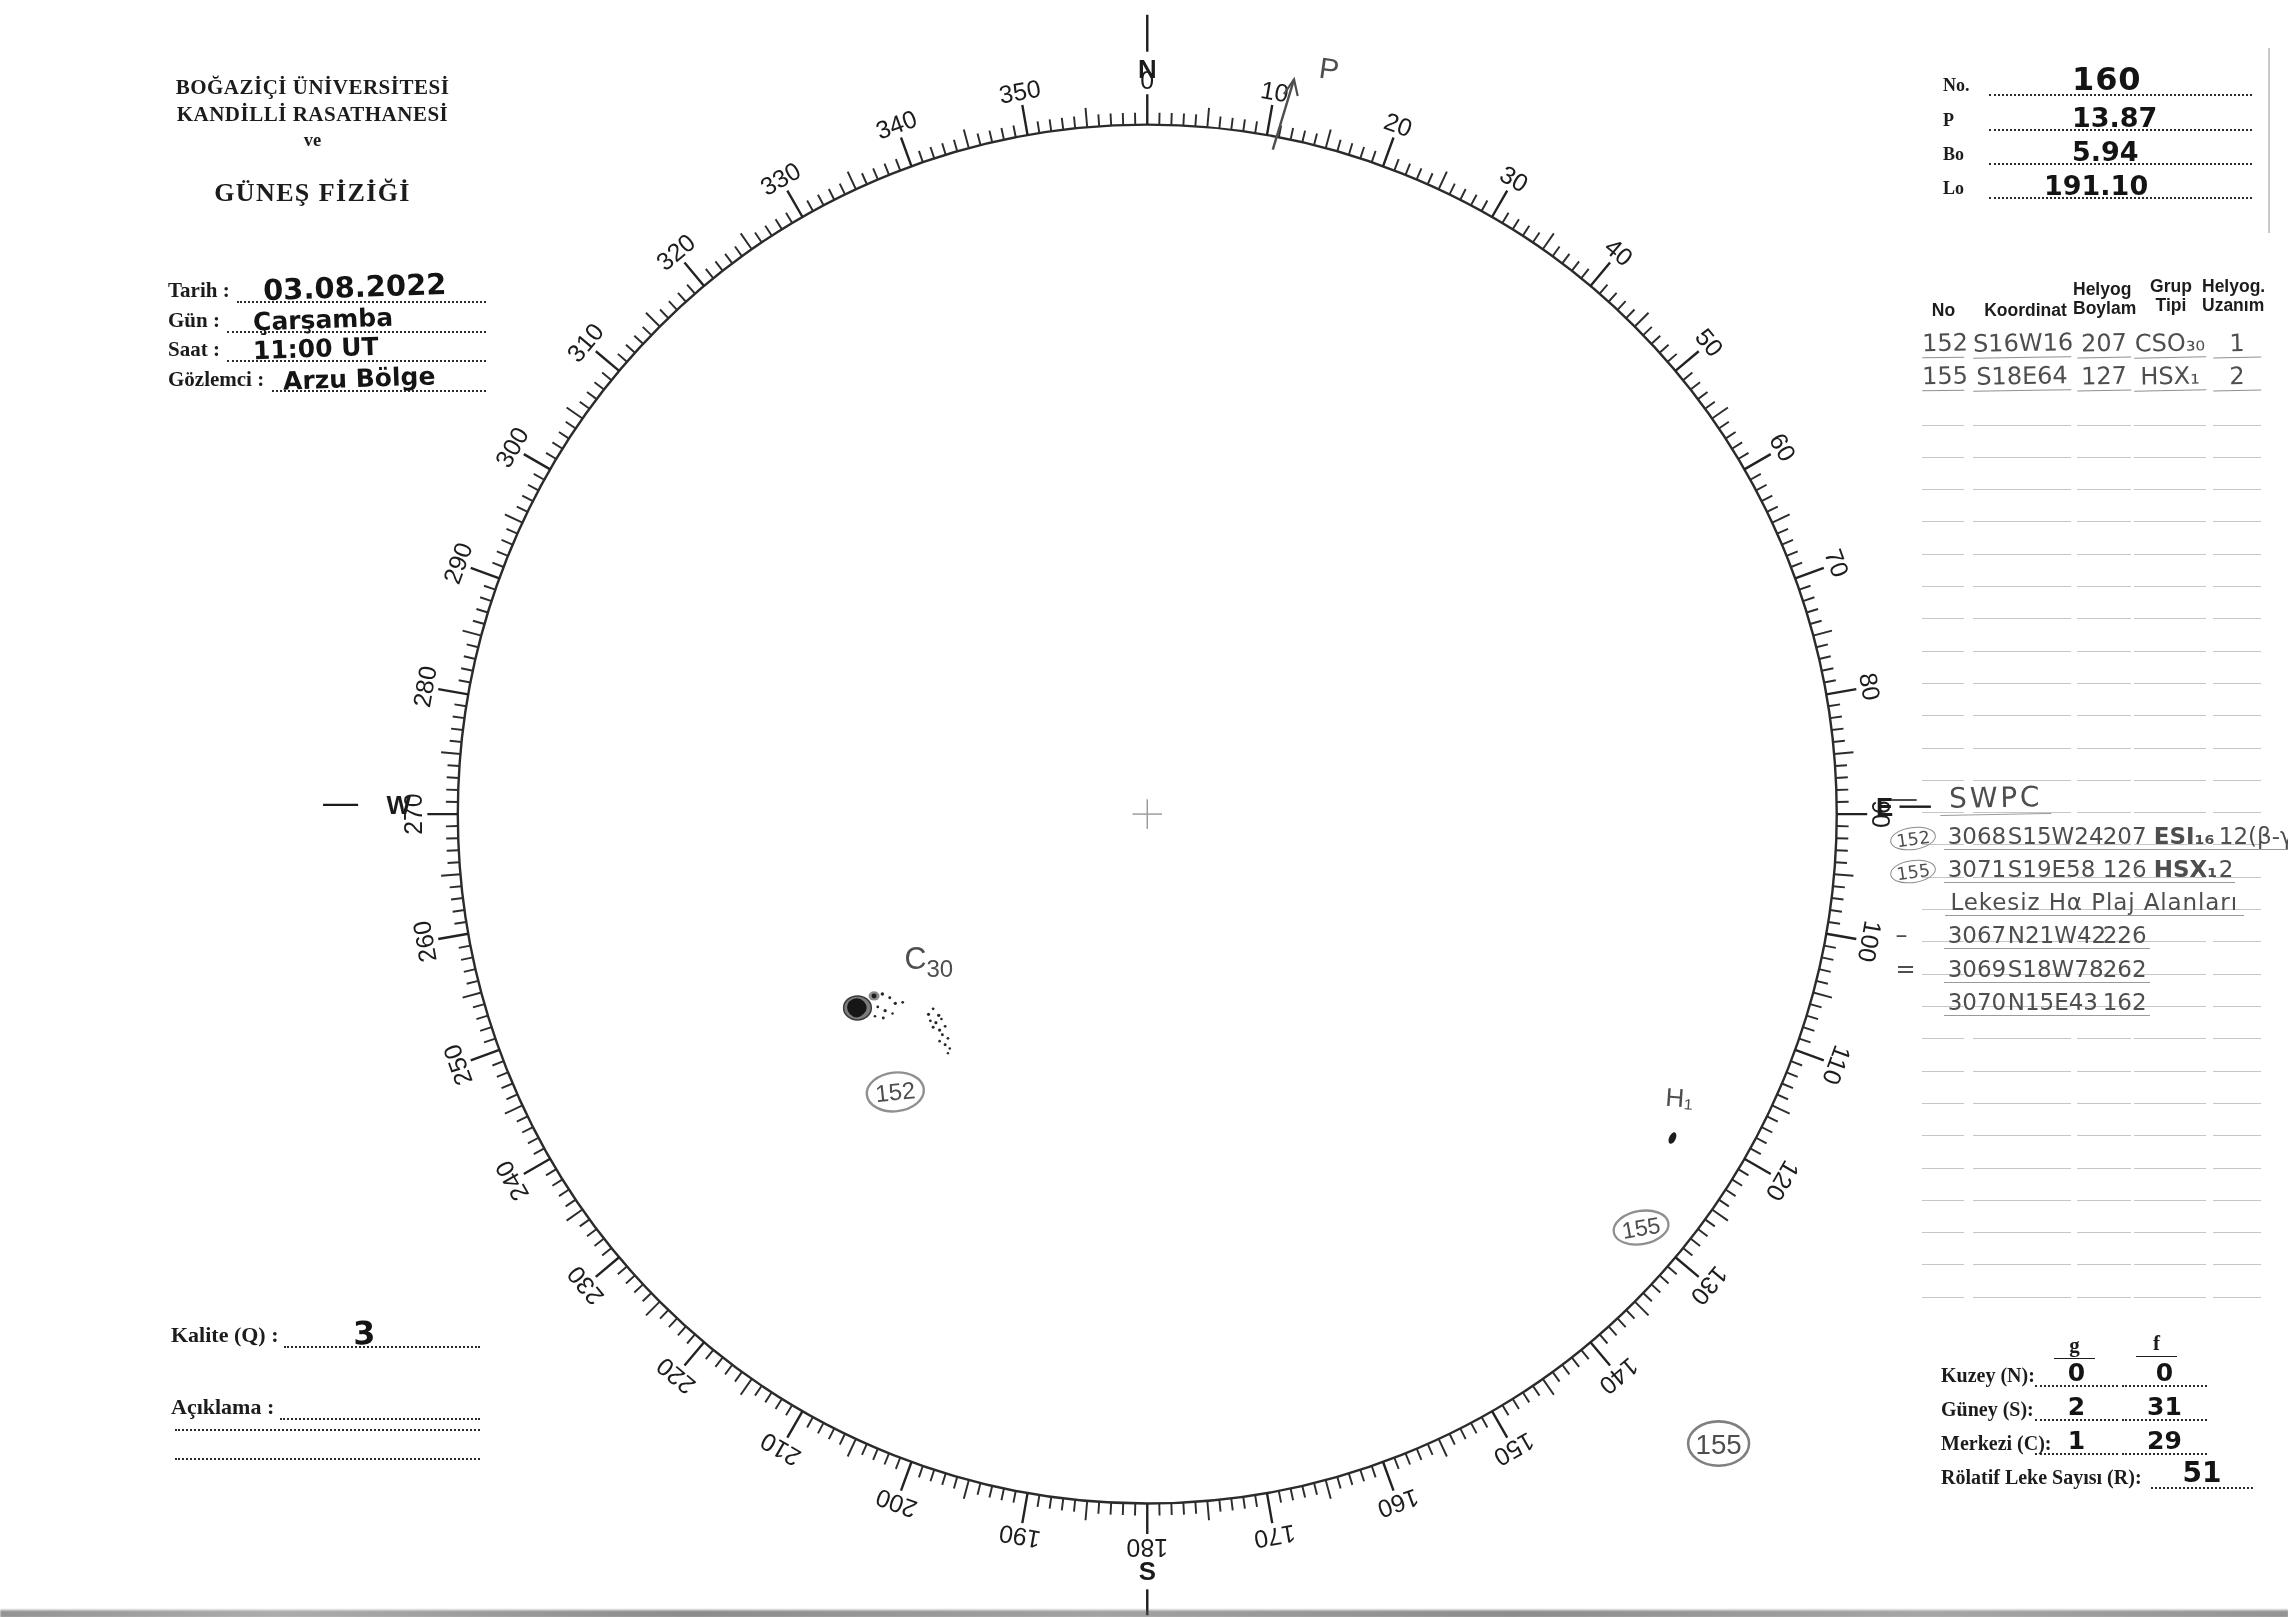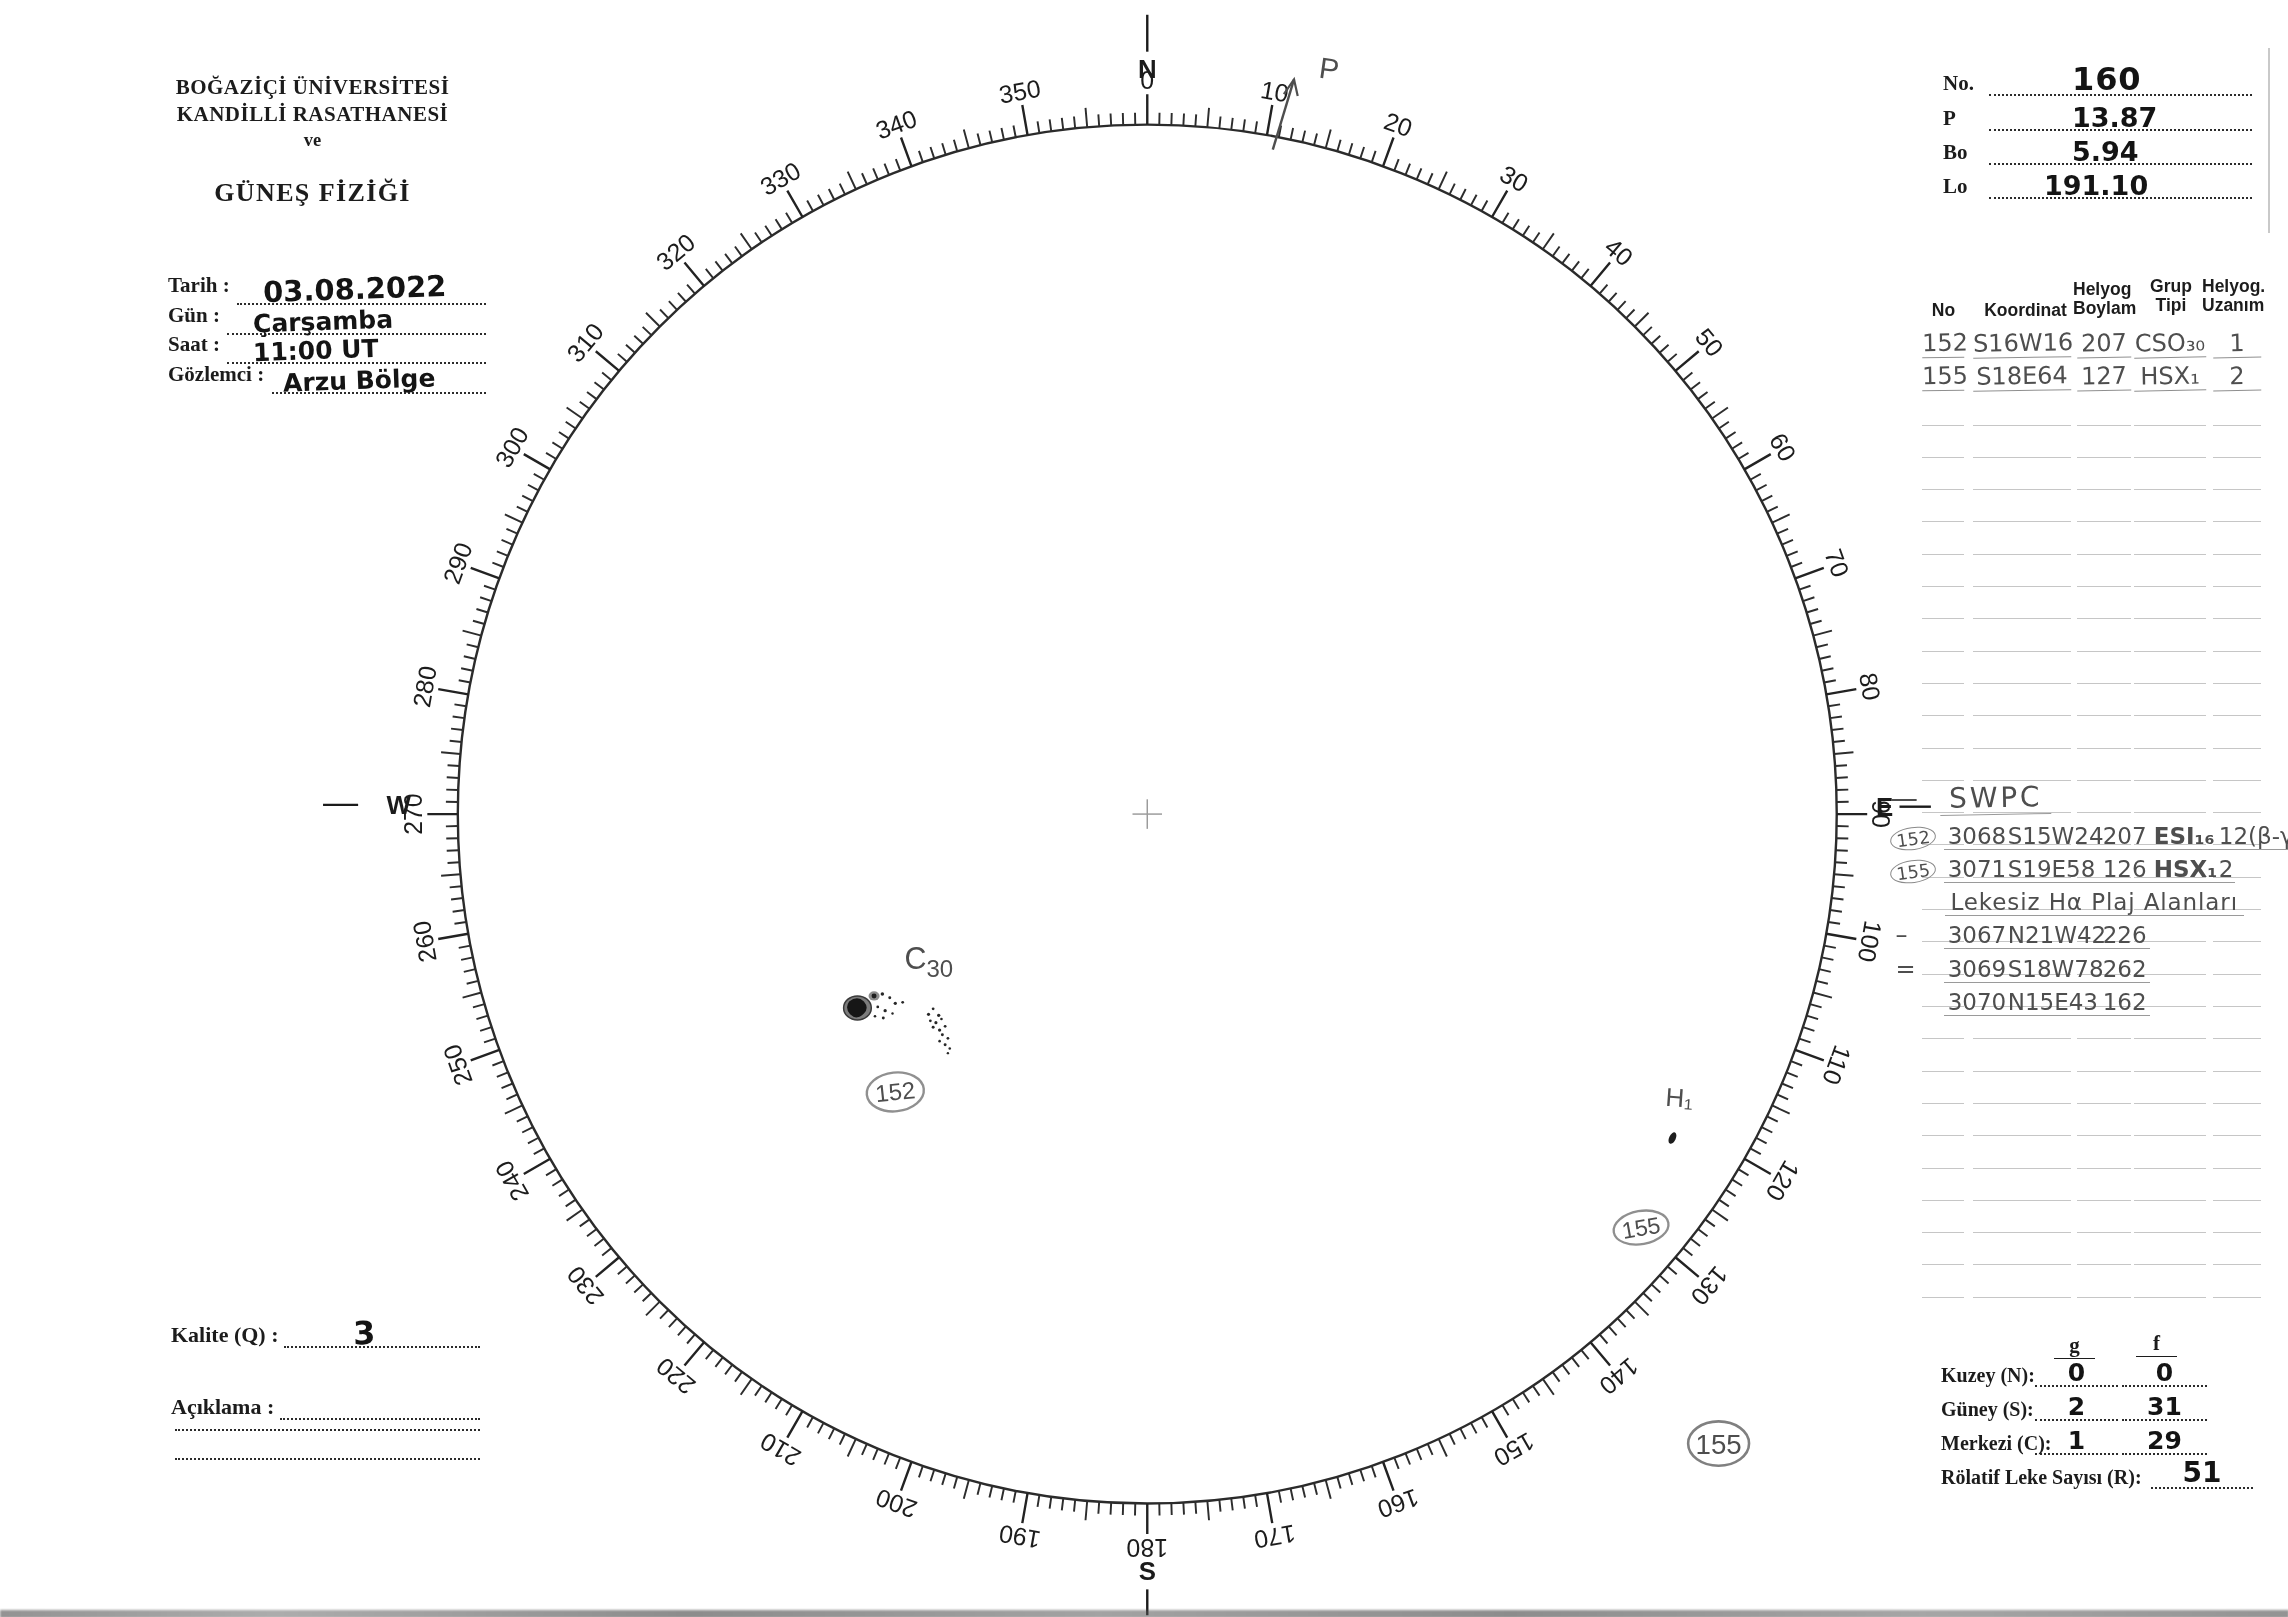--- a/index.html
+++ b/index.html
@@ -10,27 +10,27 @@
   
   .hw{font-family:"DejaVu Sans",sans-serif;}
   .ink{color:#141414;font-weight:bold;}
   .pencil{color:#4e4e4e;}
   
   #inst{position:absolute;left:137px;top:74px;width:351px;text-align:center;}
   #inst .l{font-size:21px;line-height:27px;letter-spacing:0.5px;}
   #inst .ve{font-size:18.5px;line-height:24px;}
   #inst .dept{margin-top:26px;font-size:26px;letter-spacing:1.4px;}
   
-  .obs-row{position:absolute;left:168px;width:318px;height:29.5px;display:flex;}
+  .obs-row{position:absolute;left:168px;width:318px;height:29.5px;display:flex;align-items:flex-end;}
   .obs-label{font-size:21px;white-space:nowrap;padding-right:7.4px;}
   .dotline{flex:1;border-bottom:2.8px dotted #2b2b2b;position:relative;height:100%;}
   .obs-val{position:absolute;left:26px;bottom:-3.7px;font-size:25px;white-space:nowrap;transform:rotate(-2deg);}
   
   .par-row{position:absolute;left:1943px;width:309px;height:31px;display:flex;align-items:flex-end;}
-  .par-label{font-size:21px;width:46px;}
+  .par-label{font-size:18px;width:46px;}
   .par-val{position:absolute;left:83px;bottom:-3.7px;font-size:27px;white-space:nowrap;}
   .par-val.big{font-size:32px;font-weight:800;letter-spacing:0.9px;}
   
   .th{position:absolute;font-family:"Liberation Sans",sans-serif;font-weight:bold;font-size:17.5px;
       line-height:19.4px;text-align:center;white-space:pre-line;}
   .cell{position:absolute;font-size:24px;border-bottom:1.8px solid #8f8f8f;text-align:center;transform:rotate(-1deg);}
   .bl{position:absolute;height:0.9px;background:#c6c6c6;}
   
   .sw-row{position:absolute;left:1890px;width:399px;height:31px;font-size:23px;white-space:nowrap;}
   .sw-row span{position:absolute;bottom:0;}

